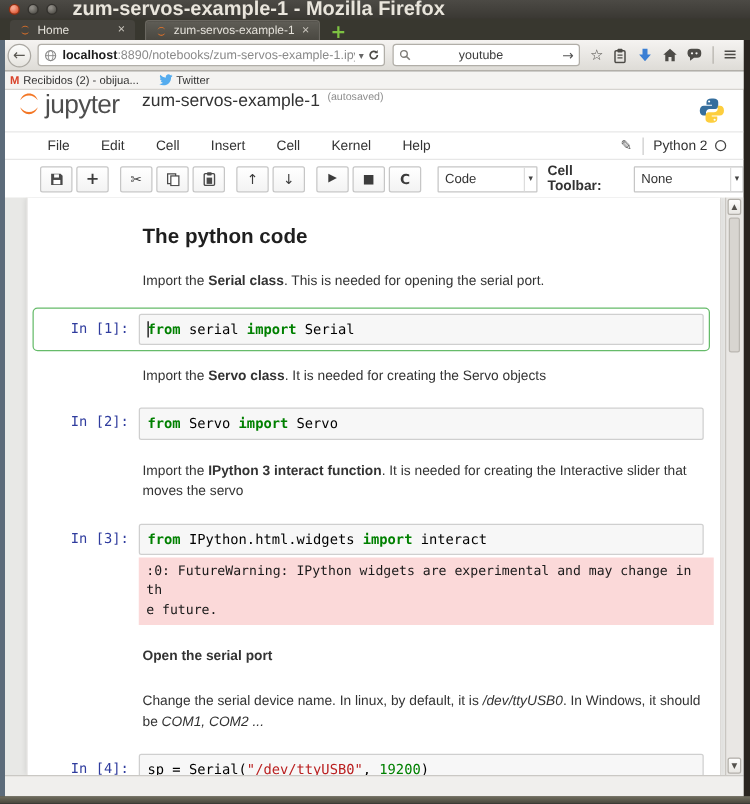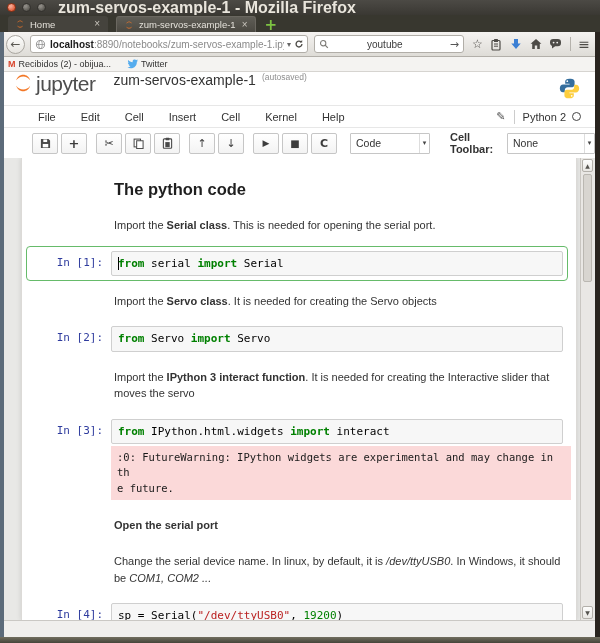--- a/index.html
+++ b/index.html
@@ -78,21 +78,21 @@
   .nb-toolbar{height:30px;display:flex;align-items:center;padding-left:28px;}
   .tb-btn{width:26px;height:21px;border:1px solid #c6c6c6;border-radius:2px;margin-right:3px;
     background:linear-gradient(#fff,#f3f3f3);display:flex;align-items:center;justify-content:center;
     color:#3c3c3c;font-size:11px;font-family:"DejaVu Sans",sans-serif;flex:none;}
   .tb-gap{width:6px;flex:none;}
   .tb-select{position:relative;height:21px;border:1px solid #c6c6c6;border-radius:1px;background:#fff;
     font-size:10.5px;color:#333;display:flex;align-items:center;padding-left:5px;flex:none;}
   .tb-select .sel-arrow{position:absolute;right:0;top:0;bottom:0;width:10px;border-left:1px solid #ddd;
     display:flex;align-items:center;justify-content:center;font-size:7px;color:#444;
     font-family:"DejaVu Sans",sans-serif;}
-  .tb-label{font-size:11px;font-weight:bold;color:#333;margin:0 6px 0 20px;}
+  .tb-label{font-size:11px;font-weight:bold;color:#333;margin:0 6px 0 8px;}
 
   
   .nb-site{position:relative;height:462px;background:#e8e8e6;overflow:hidden;}
   .nb-container{position:absolute;left:17px;right:18px;top:0;bottom:0;background:#fff;
     border-left:1px solid #dcdad7;border-right:1px solid #dcdad7;box-shadow:0 0 5px rgba(0,0,0,.12);
     padding:10px 8px 0 4px;overflow:hidden;}
 
   .cell{padding:5px 0;}
   .cell.code{border:1.5px solid transparent;border-radius:4px;padding:4px;margin:2px 0;}
   .cell.code.selected{border-color:#66bb6a;}

